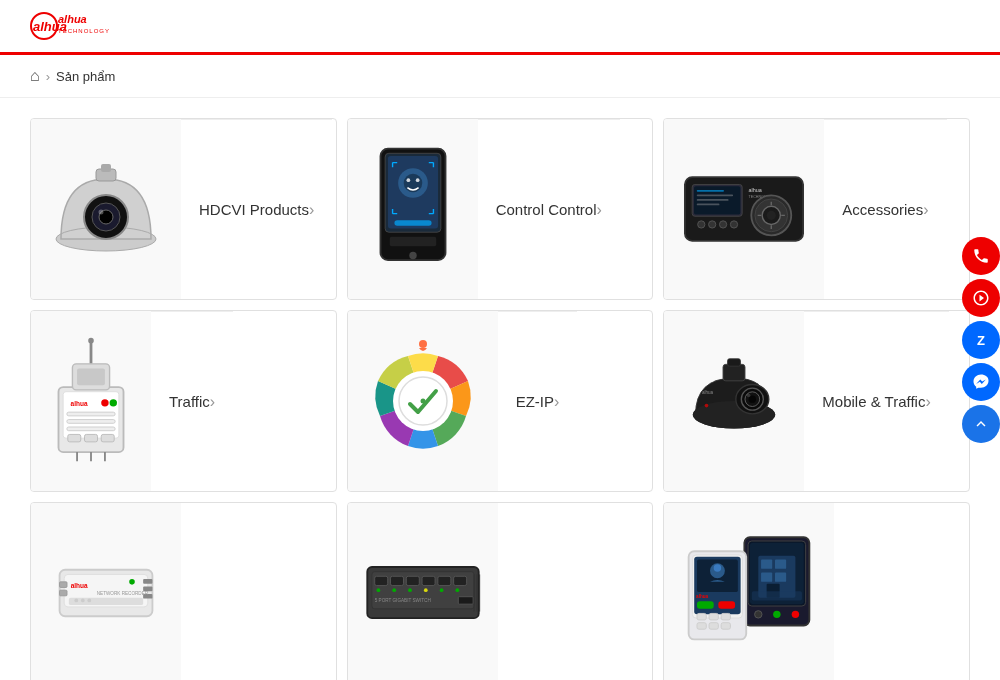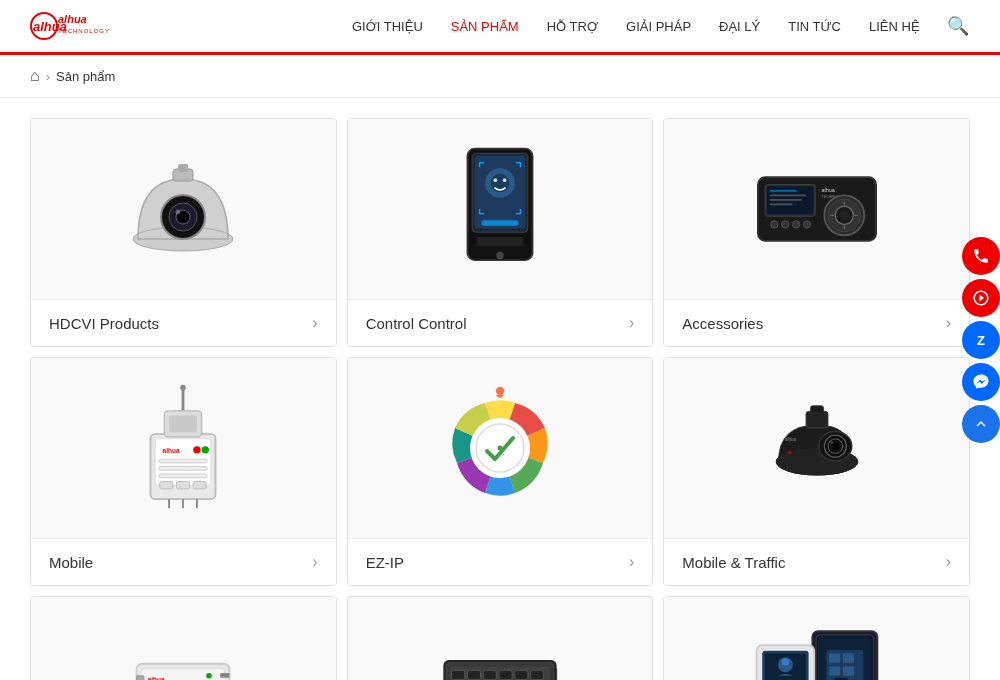--- a/index.html
+++ b/index.html
@@ -42,21 +42,20 @@
       gap: 10px;
       padding: 20px 30px;
     }
     .product-card {
       border: 1px solid #e0e0e0;
       border-radius: 4px;
       cursor: pointer;
       background: #fff;
       overflow: hidden;
       display: flex;
-      flex-direction: column;
     }
     .card-image {
       height: 180px;
       display: flex;
       align-items: center;
       justify-content: center;
       background: #f9f9f9;
       padding: 10px;
     }
     .card-image svg, .card-image canvas { display: block; }
@@ -117,30 +116,20 @@
   <div class="logo">
     <svg width="80" height="35" viewBox="0 0 80 35">
 
       <ellipse cx="14" cy="17" rx="13" ry="13" fill="none" stroke="#e00" stroke-width="2"></ellipse>
       <text x="3" y="22" font-size="13" font-weight="bold" fill="#e00" font-style="italic">alhua</text>
       <text x="28" y="14" font-size="11" font-weight="bold" fill="#e00" font-style="italic">alhua</text>
       <text x="28" y="24" font-size="6" fill="#e00" letter-spacing="1">TECHNOLOGY</text>
     </svg>
   </div>
 
-  <nav class="nav">
-    <span class="nav-item">GIỚI THIỆU</span>
-    <span class="nav-item active">SẢN PHẨM</span>
-    <span class="nav-item">HỖ TRỢ</span>
-    <span class="nav-item">GIẢI PHÁP</span>
-    <span class="nav-item">ĐẠI LÝ</span>
-    <span class="nav-item">TIN TỨC</span>
-    <span class="nav-item">LIÊN HỆ</span>
-    <button class="search-icon-btn">🔍</button>
-  </nav>
 </div>
 
 <div class="breadcrumb">
   <span class="breadcrumb-home">⌂</span>
   <span class="breadcrumb-sep">›</span>
   <span class="breadcrumb-current">Sản phẩm</span>
 </div>
 
 <div class="product-grid">
 
@@ -263,21 +252,21 @@
 
         <line x1="35" y1="125" x2="35" y2="135" stroke="#888" stroke-width="2"></line>
         <line x1="50" y1="125" x2="50" y2="135" stroke="#888" stroke-width="2"></line>
         <line x1="65" y1="125" x2="65" y2="135" stroke="#888" stroke-width="2"></line>
 
         <rect x="30" y="30" width="40" height="28" rx="4" fill="#ddd" stroke="#bbb" stroke-width="1.5"></rect>
         <rect x="35" y="35" width="30" height="18" rx="2" fill="#c8c8c8"></rect>
       </svg>
     </div>
     <div class="card-footer">
-      <span class="card-title">Mobile</span>
+      <span class="card-title">Traffic</span>
       <span class="card-arrow">›</span>
     </div>
   </div>
 
   <div class="product-card">
     <div class="card-image">
       <svg class="cam-ezip" viewBox="0 0 130 130">
 
         <path d="M65 65 L80 20 A45 45 0 0 1 110 45 Z" fill="#e53935" opacity="0.9"></path>
 

